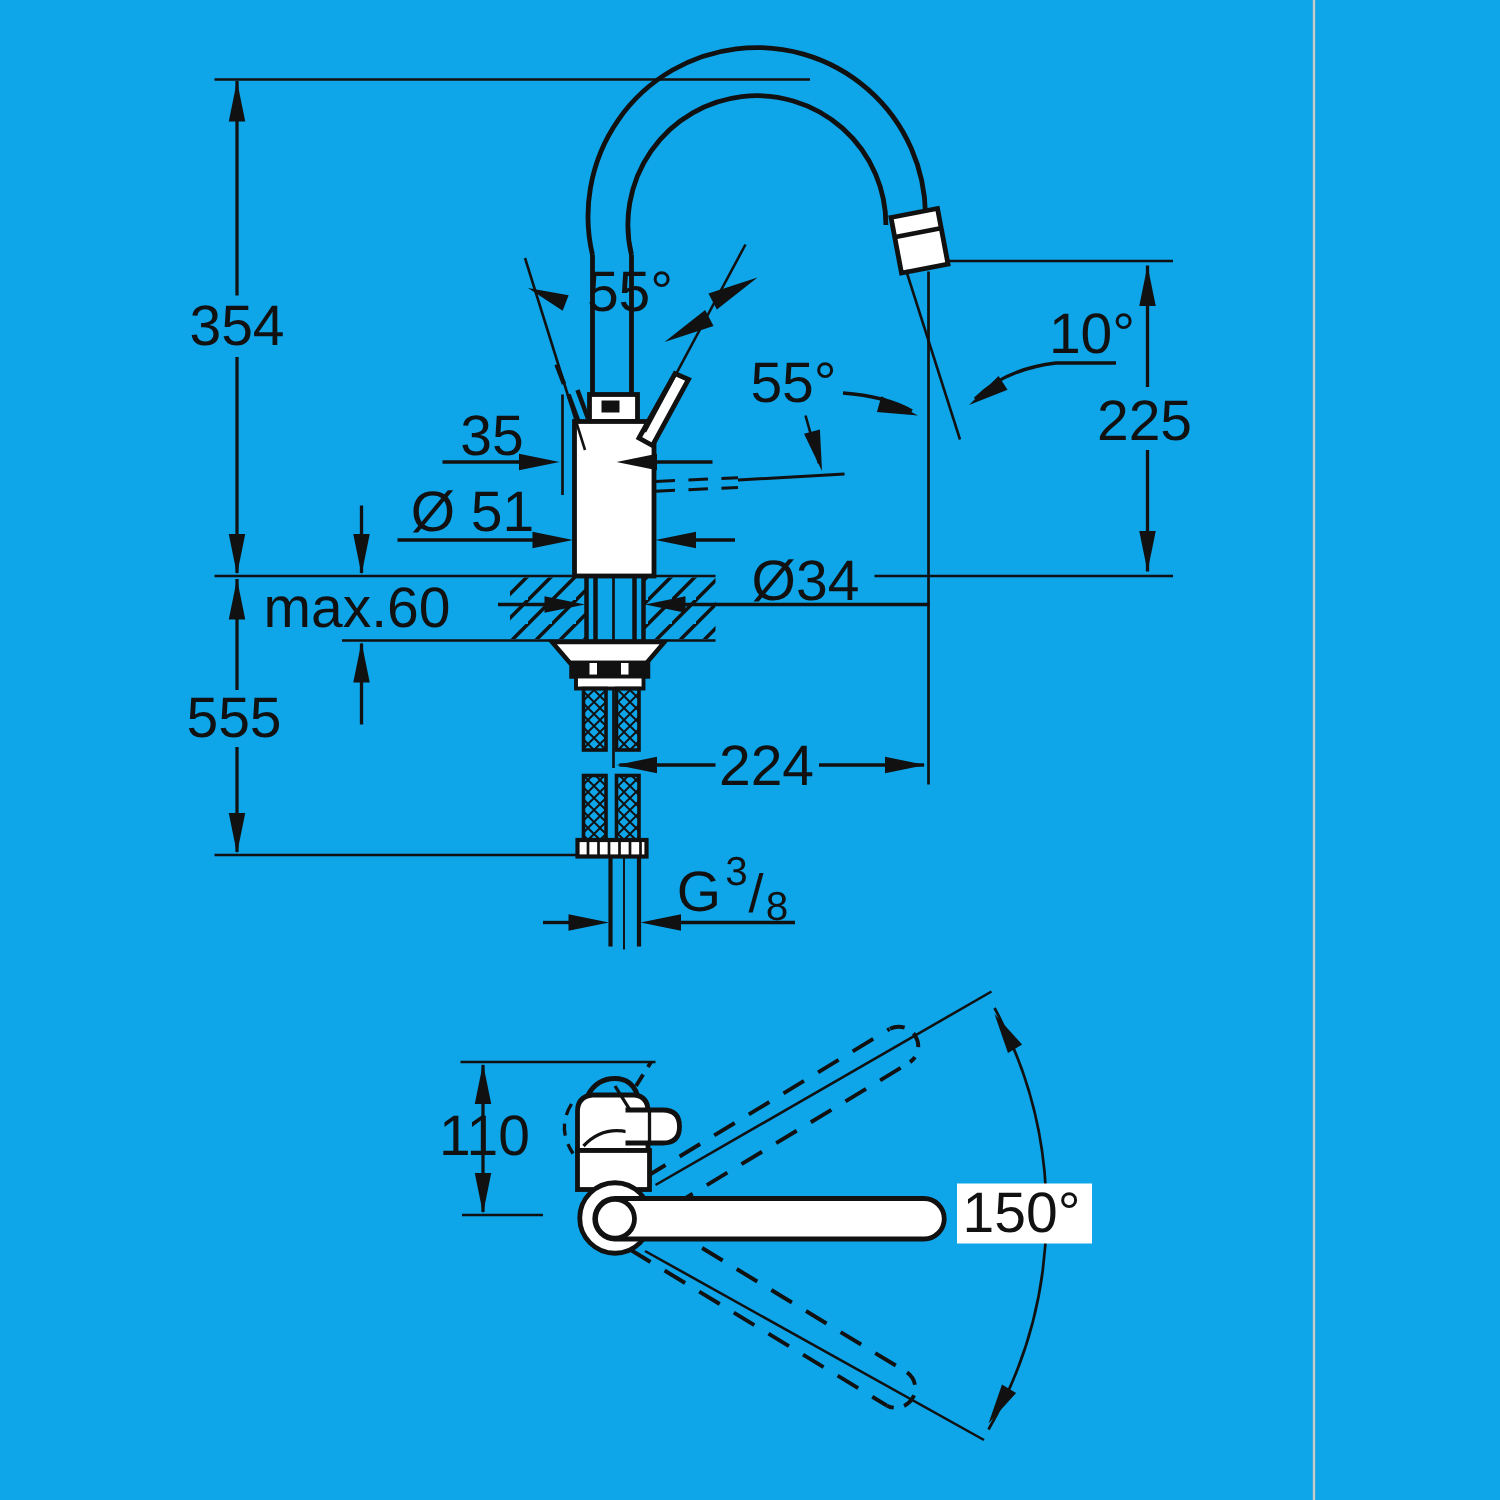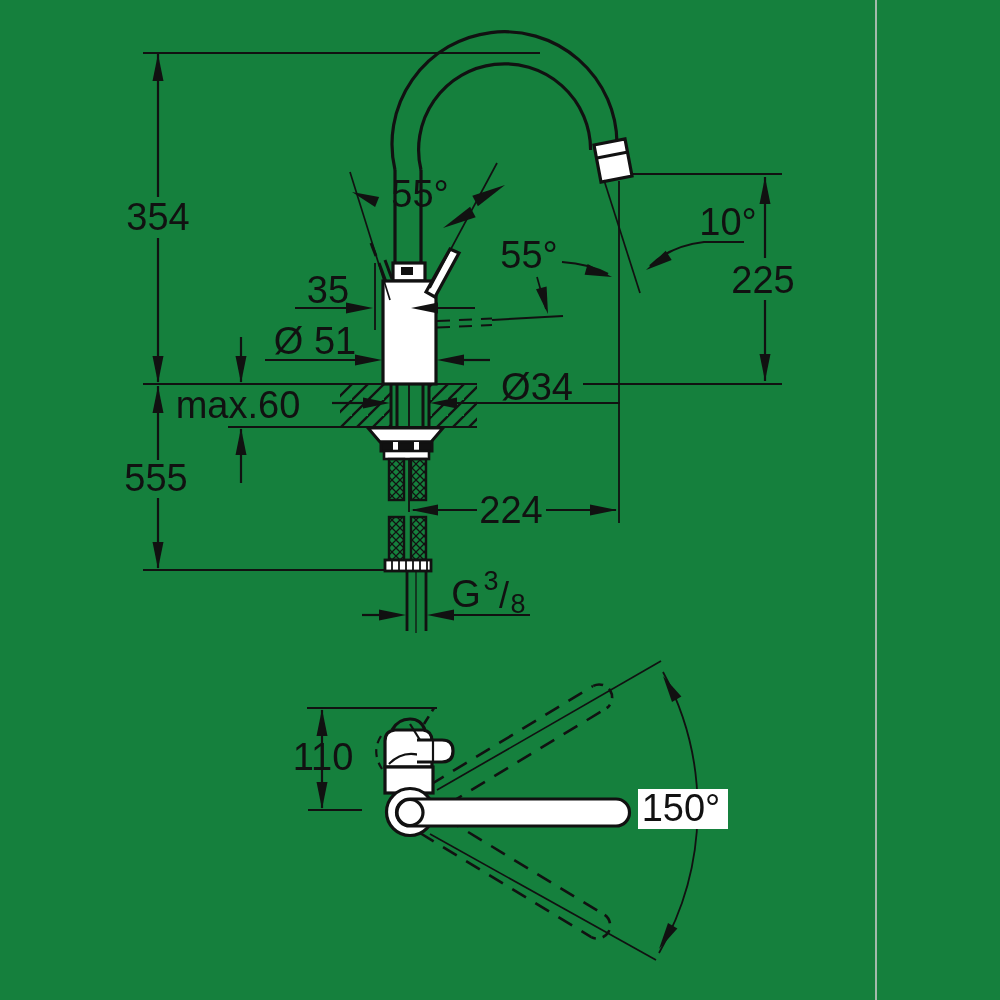--- a/index.html
+++ b/index.html
@@ -1,16 +1,16 @@
 <!DOCTYPE html>
 <html><head>
 <meta charset="utf-8">
 <style>
   html,body{margin:0;padding:0;background:#ffffff;}
-  .canvas{position:relative;width:1000px;height:1000px;background:#15803d;overflow:hidden;
+  .canvas{position:relative;width:1000px;height:1000px;background:#0ea5e9;overflow:hidden;
           font-family:"Liberation Sans", sans-serif;}
   svg{display:block;}
   text{font-family:"Liberation Sans", sans-serif;fill:#111;}
   .dim{font-size:38px;}
   .dim-small{font-size:27px;}
   .dim-slash{font-size:36px;}
 </style>
 </head>
 <body>
 

